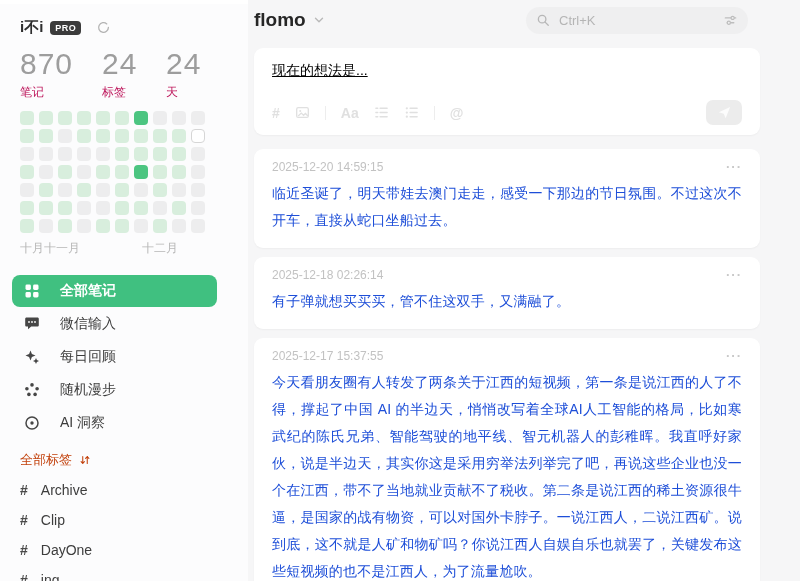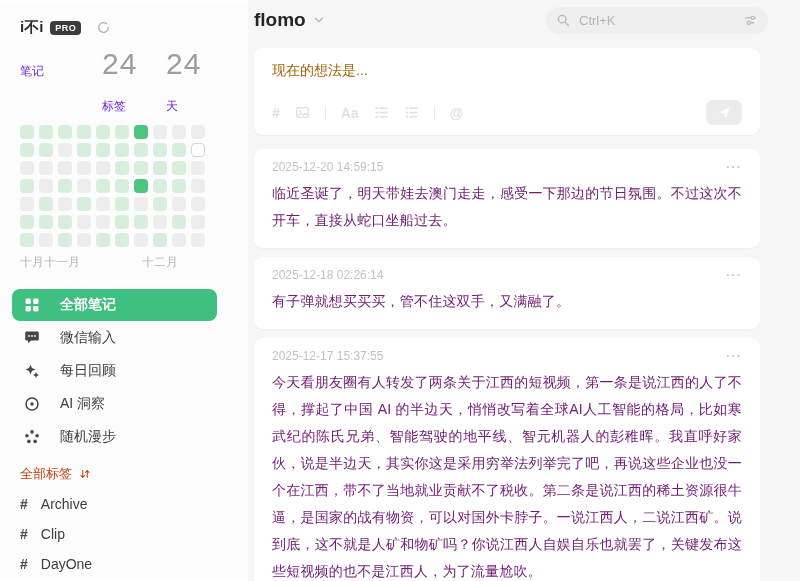--- a/index.html
+++ b/index.html
@@ -12,73 +12,74 @@
   
   .sidebar{position:absolute;left:0;top:4px;width:248px;height:581px;background:#fcfcfd;box-sizing:border-box;padding-left:12px;}
   .user-row{display:flex;align-items:center;gap:7px;margin:14px 0 0 8px;}
   .username{font-size:15px;font-weight:700;color:#2e2e2e;}
   .pro-badge{background:#3b3b3b;color:#fff;font-size:9px;font-weight:700;padding:2px 5px;border-radius:4px;letter-spacing:.5px;}
   .sync{color:#b3b3b3;margin-left:8px;display:flex;cursor:pointer;}
   .stats{display:flex;margin:10px 0 0 8px;}
   .stat{width:82px;}
   .stat:nth-child(2){width:64px;}
   .stat-value{font-size:30px;color:#9d9d9d;line-height:1.15;letter-spacing:1px;}
-  .stat-label{font-size:12px;color:#6d28d9;margin-top:16px;}
+  .stat-label{font-size:12px;color:#be185d;margin-top:2px;}
   .heatmap{display:grid;grid-template-columns:repeat(10,14px);gap:4px 5px;margin:10px 0 0 8px;}
   .hm-cell{width:14px;height:14px;border-radius:4px;}
   .hm-months{display:flex;margin:7px 0 0 8px;font-size:12px;color:#b6b6b6;}
   .hm-months span:first-child{width:122px;}
   .menu{margin-top:18px;width:205px;}
   .menu-item{display:flex;align-items:center;height:32px;gap:20px;padding-left:12px;border-radius:8px;font-size:14px;color:#3c3c3c;cursor:pointer;margin-bottom:1px;}
   .menu-item .mi-icon{display:flex;color:#464646;}
   .menu-item.active{background:var(--accent,#40c080);color:#fff;font-weight:600;}
   .menu-item.active .mi-icon{color:#fff;}
   .tags-header{margin:12px 0 6px 8px;font-size:13px;color:#c2410c;display:flex;align-items:center;gap:7px;}
   .tag-item{display:flex;align-items:center;gap:13px;height:30px;margin-left:8px;font-size:14px;color:#3d3d3d;cursor:pointer;}
   .tag-hash{font-weight:700;color:#4b4b4b;}
   
   .main{position:absolute;left:248px;top:0;right:0;bottom:0;background:#f6f6f7;}
-  .main-header{height:40px;display:flex;align-items:center;padding:0 32px 0 6px;}
+  .main-header{height:40px;display:flex;align-items:center;padding:0 52px 0 6px;}
   .logo{font-size:19px;font-weight:800;color:#262626;cursor:pointer;}
   .logo-chevron{color:#b9b9b9;margin-left:6px;display:flex;cursor:pointer;}
   .search-pill{margin-left:auto;width:222px;height:27px;background:#efeff0;border-radius:14px;display:flex;align-items:center;box-sizing:border-box;padding:0 10px;gap:7px;color:#b7b7b7;}
   .search-pill input{border:none;background:transparent;outline:none;font-size:13px;color:#888;width:130px;}
   .search-pill input::placeholder{color:#b5b5b5;}
   .filter{margin-left:auto;display:flex;color:#bdbdbd;cursor:pointer;}
   .feed{padding:8px 40px 0 6px;}
   .card{background:#fff;border-radius:9px;box-shadow:0 1px 2px rgba(0,0,0,.04);}
   .composer{padding:14px 18px 10px;margin-bottom:14px;}
-  .composer-input{font-size:14px;color:#a16207;min-height:22px;outline:none;cursor:text;}
+  .composer-input{font-size:14px;color:#000000;min-height:22px;outline:none;cursor:text;text-decoration:underline;}
   .composer-toolbar{display:flex;align-items:center;margin-top:16px;gap:15px;color:#e0e0e0;}
   .tb-icon{display:flex;align-items:center;cursor:pointer;}
   .txt-icon{font-size:14px;font-weight:600;line-height:1;}
   .tb-divider{width:1px;height:14px;background:#ededed;}
   .send-btn{margin-left:auto;width:36px;height:25px;border-radius:7px;background:#ececec;border:none;display:flex;align-items:center;justify-content:center;color:#fcfcfc;cursor:pointer;}
   .note-card{padding:11px 18px 14px;margin-bottom:9px;}
   .note-head{display:flex;}
   .note-time{font-size:12px;color:#c2c2c2;}
   .note-more{margin-left:auto;color:#c8c8c8;font-size:13px;font-weight:700;letter-spacing:1px;cursor:pointer;line-height:1;}
-  .note-body{margin-top:6px;font-size:14px;color:#701a75;line-height:1.93;text-align:justify;letter-spacing:.2px;}
+  .note-body{margin-top:6px;font-size:14px;color:#1d4ed8;line-height:1.93;text-align:justify;letter-spacing:.2px;}
 </style>
 </head>
 <body>
 
 <aside class="sidebar">
   <div class="user-row">
     <span class="username">i不i</span>
     <span class="pro-badge">PRO</span>
     <span class="sync">
       <svg viewBox="0 0 16 16" width="15" height="15">
           <path d="M13.2 8a5.2 5.2 0 1 1-1.7-3.85" fill="none" stroke="currentColor" stroke-width="1.4" stroke-linecap="round"></path>
         </svg>
     </span>
   </div>
 
   <div class="stats" id="stats">
       <div class="stat">
+    <div class="stat-value">870</div>
     <div class="stat-label">笔记</div>
   </div>
       <div class="stat">
     <div class="stat-value">24</div>
     <div class="stat-label">标签</div>
   </div>
       <div class="stat">
     <div class="stat-value">24</div>
     <div class="stat-label">天</div>
   </div>
@@ -185,41 +186,41 @@
     <span class="mi-label">微信输入</span>
   </div>
       <div class="menu-item">
     <span class="mi-icon">
           <svg viewBox="0 0 16 16" width="16" height="16">
             <path d="M6.5 1.5l1.4 3.6 3.6 1.4-3.6 1.4-1.4 3.6-1.4-3.6-3.6-1.4 3.6-1.4z" fill="currentColor"></path>
             <path d="M12 9l.9 2.1L15 12l-2.1.9L12 15l-.9-2.1L9 12l2.1-.9z" fill="currentColor"></path>
           </svg>
         </span>
     <span class="mi-label">每日回顾</span>
-  </div>
-      <div class="menu-item">
-    <span class="mi-icon">
-          <svg viewBox="0 0 16 16" width="16" height="16">
-            <circle cx="8" cy="8" r="6" fill="none" stroke="currentColor" stroke-width="1.5"></circle>
-            <circle cx="8" cy="8" r="1.7" fill="currentColor"></circle>
-          </svg>
-        </span>
-    <span class="mi-label">AI 洞察</span>
   </div>
       <div class="menu-item">
     <span class="mi-icon">
           <svg viewBox="0 0 16 16" width="16" height="16">
             <circle cx="8" cy="2.9" r="1.8" fill="currentColor"></circle>
             <circle cx="2.9" cy="6.8" r="1.8" fill="currentColor"></circle>
             <circle cx="13.1" cy="6.8" r="1.8" fill="currentColor"></circle>
             <circle cx="4.9" cy="12.4" r="1.8" fill="currentColor"></circle>
             <circle cx="11.1" cy="12.4" r="1.8" fill="currentColor"></circle>
           </svg>
         </span>
     <span class="mi-label">随机漫步</span>
+  </div>
+      <div class="menu-item">
+    <span class="mi-icon">
+          <svg viewBox="0 0 16 16" width="16" height="16">
+            <circle cx="8" cy="8" r="6" fill="none" stroke="currentColor" stroke-width="1.5"></circle>
+            <circle cx="8" cy="8" r="1.7" fill="currentColor"></circle>
+          </svg>
+        </span>
+    <span class="mi-label">AI 洞察</span>
   </div>
     </nav>
 
   <div class="tags-header">
     <span>全部标签</span>
     <span style="display:flex;">
       <svg viewBox="0 0 16 16" width="12" height="12">
           <path d="M5 3.5v9M5 12.5l-2.2-2.4M5 12.5l2.2-2.4M11 12.5v-9M11 3.5L8.8 5.9M11 3.5l2.2 2.4" stroke="currentColor" stroke-width="1.4" fill="none" stroke-linecap="round" stroke-linejoin="round"></path>
         </svg>
     </span>

